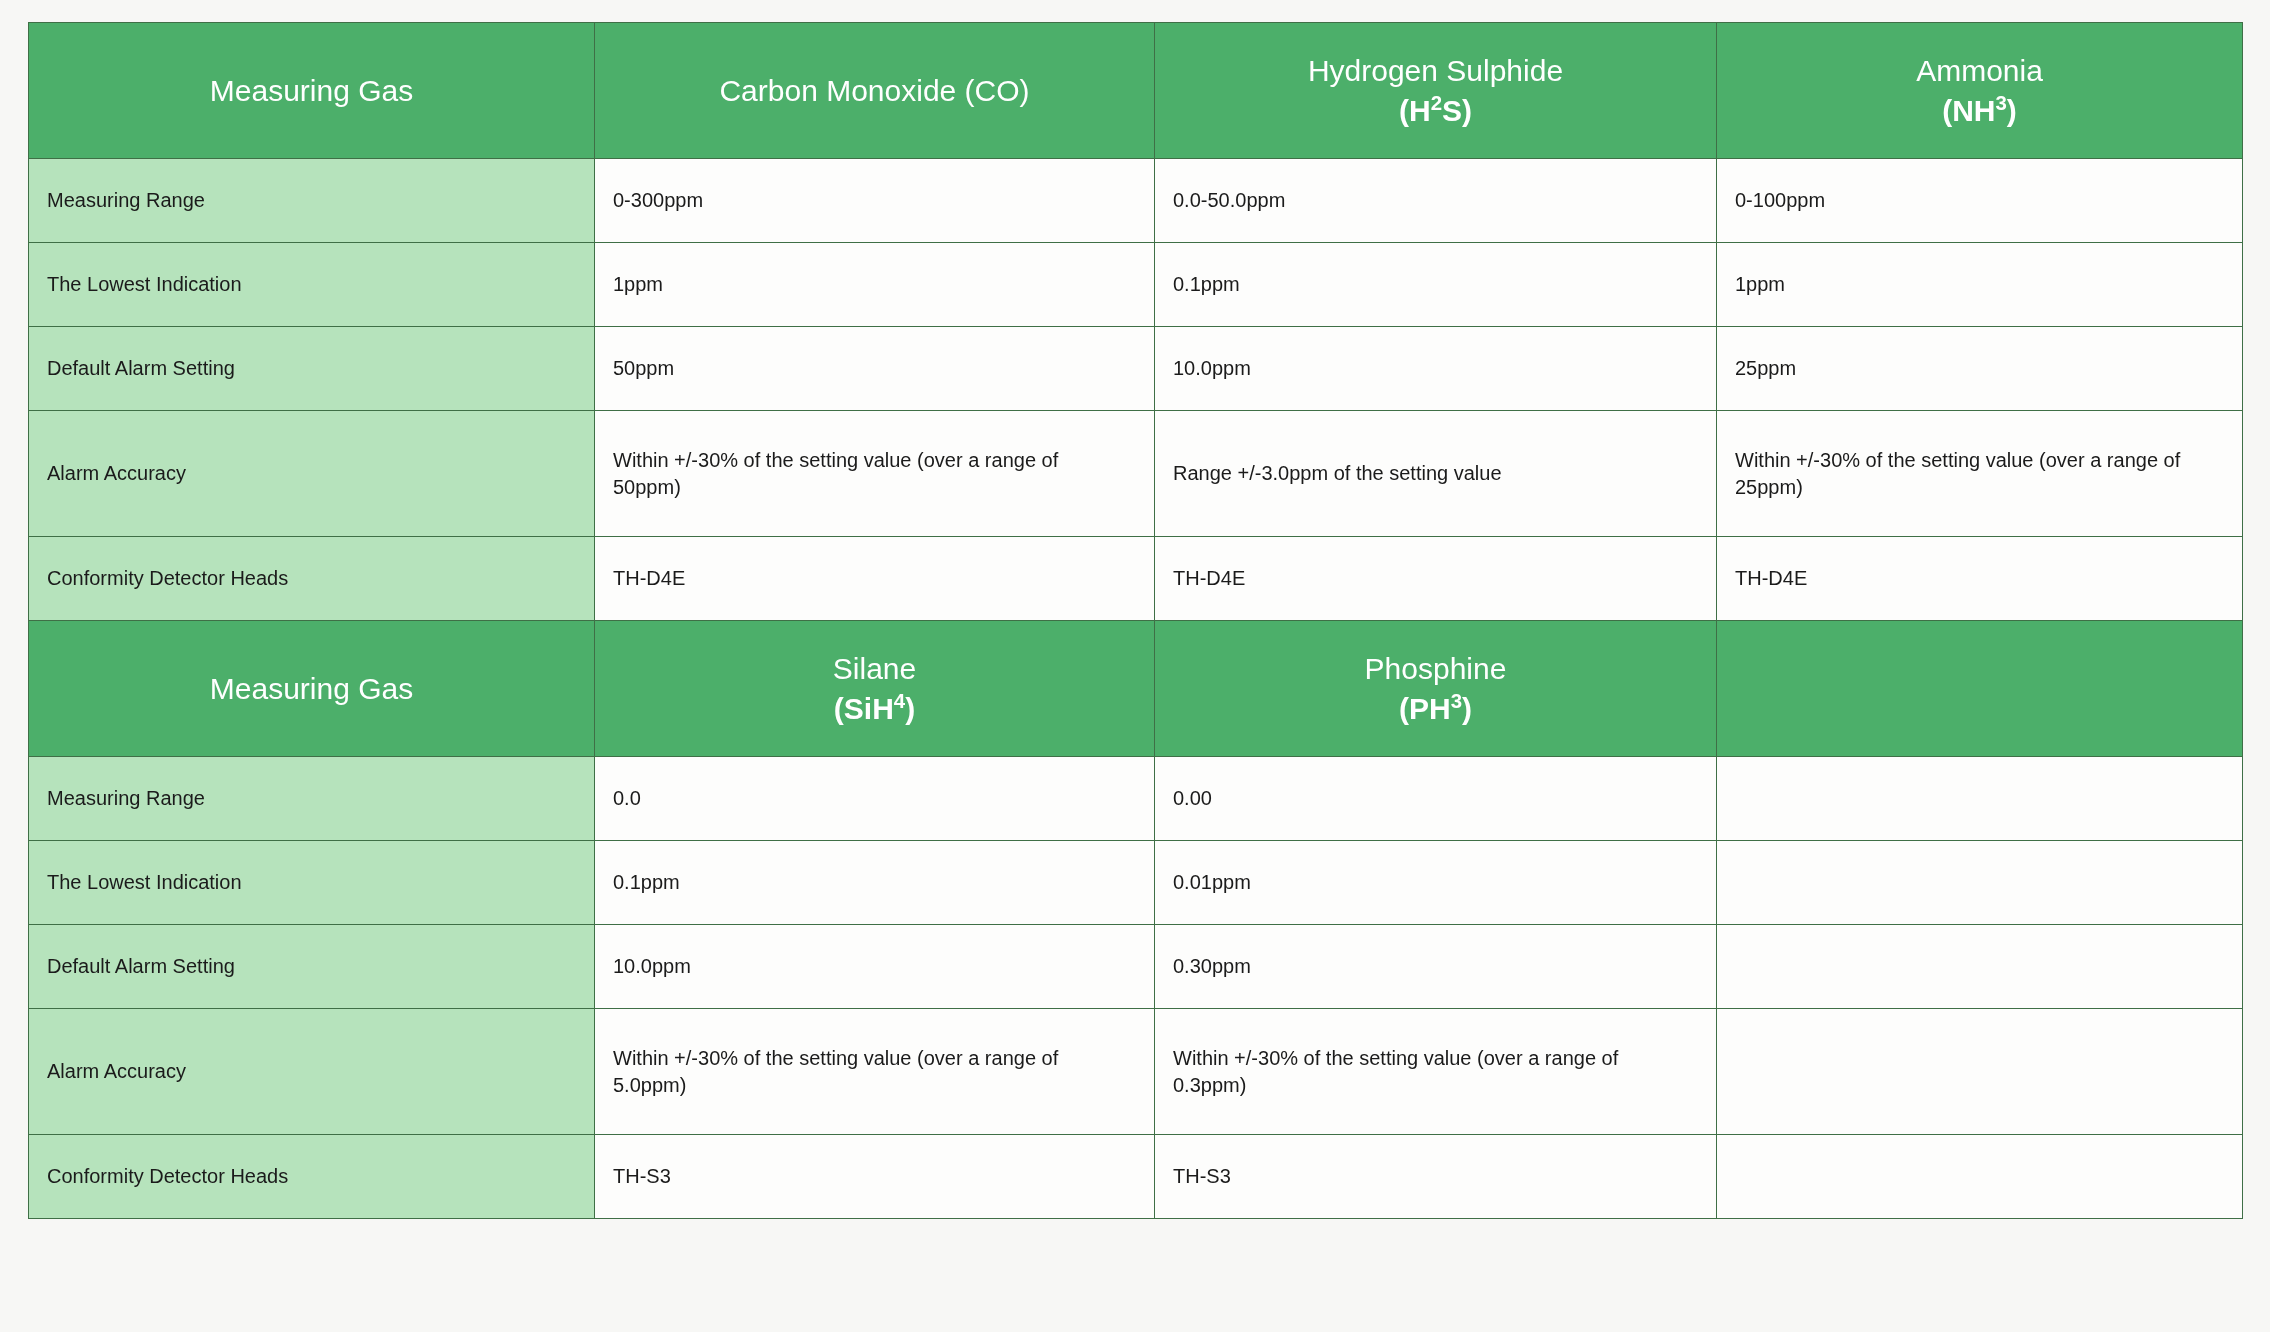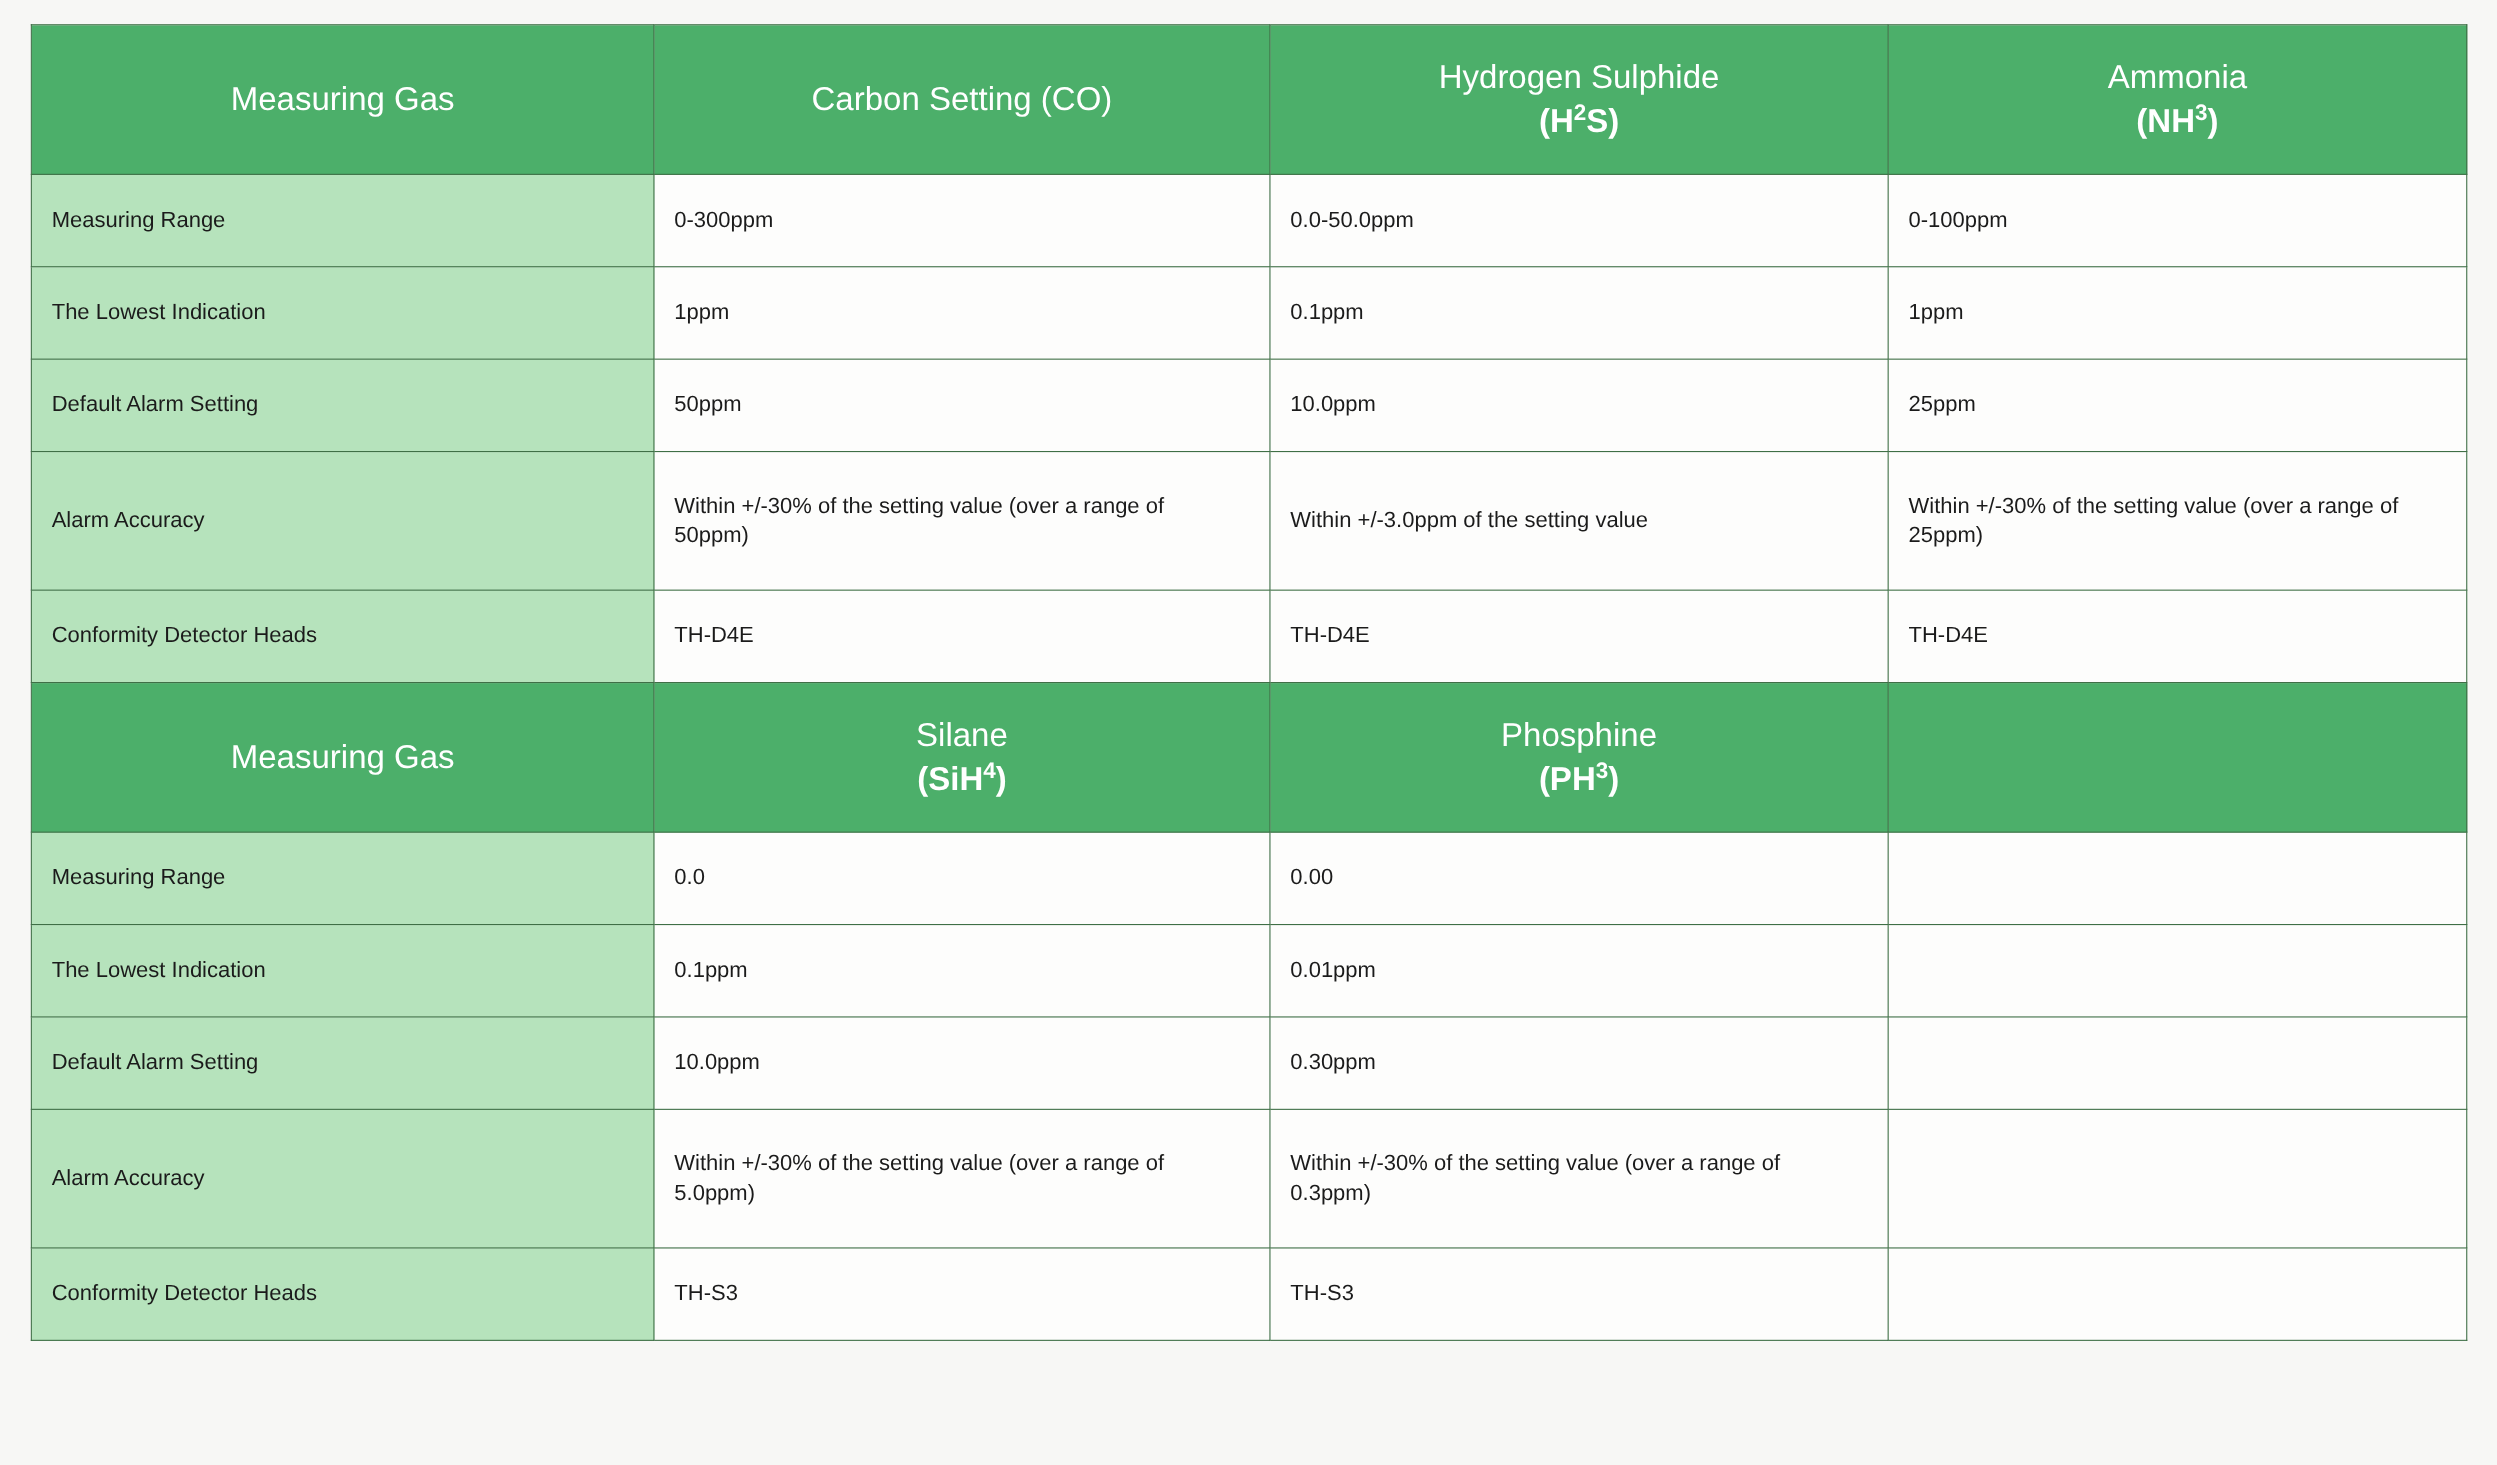--- a/index.html
+++ b/index.html
@@ -86,21 +86,21 @@
       <col class="c-label">
       <col class="c-a">
       <col class="c-b">
       <col class="c-c">
     </colgroup>
     <tbody>
 
       <tr class="header-row">
         <td>Measuring Gas</td>
         <td>
-          <span>Carbon Setting (CO)</span>
+          <span>Carbon Monoxide (CO)</span>
         </td>
         <td>
           <span>Hydrogen Sulphide</span>
           <span class="hdr-line2"><span>(H</span><sup>2</sup><span>S)</span></span>
         </td>
         <td>
           <span>Ammonia</span>
           <span class="hdr-line2"><span>(NH</span><sup>3</sup><span>)</span></span>
         </td>
       </tr>
@@ -122,21 +122,21 @@
       <tr class="r-normal">
         <td class="row-label">Default Alarm Setting</td>
         <td class="value">50ppm</td>
         <td class="value">10.0ppm</td>
         <td class="value">25ppm</td>
       </tr>
 
       <tr class="r-tall">
         <td class="row-label">Alarm Accuracy</td>
         <td class="value">Within +/-30% of the setting value (over a range of 50ppm)</td>
-        <td class="value">Within +/-3.0ppm of the setting value</td>
+        <td class="value">Range +/-3.0ppm of the setting value</td>
         <td class="value">Within +/-30% of the setting value (over a range of 25ppm)</td>
       </tr>
 
       <tr class="r-normal">
         <td class="row-label">Conformity Detector Heads</td>
         <td class="value">TH-D4E</td>
         <td class="value">TH-D4E</td>
         <td class="value">TH-D4E</td>
       </tr>
 

